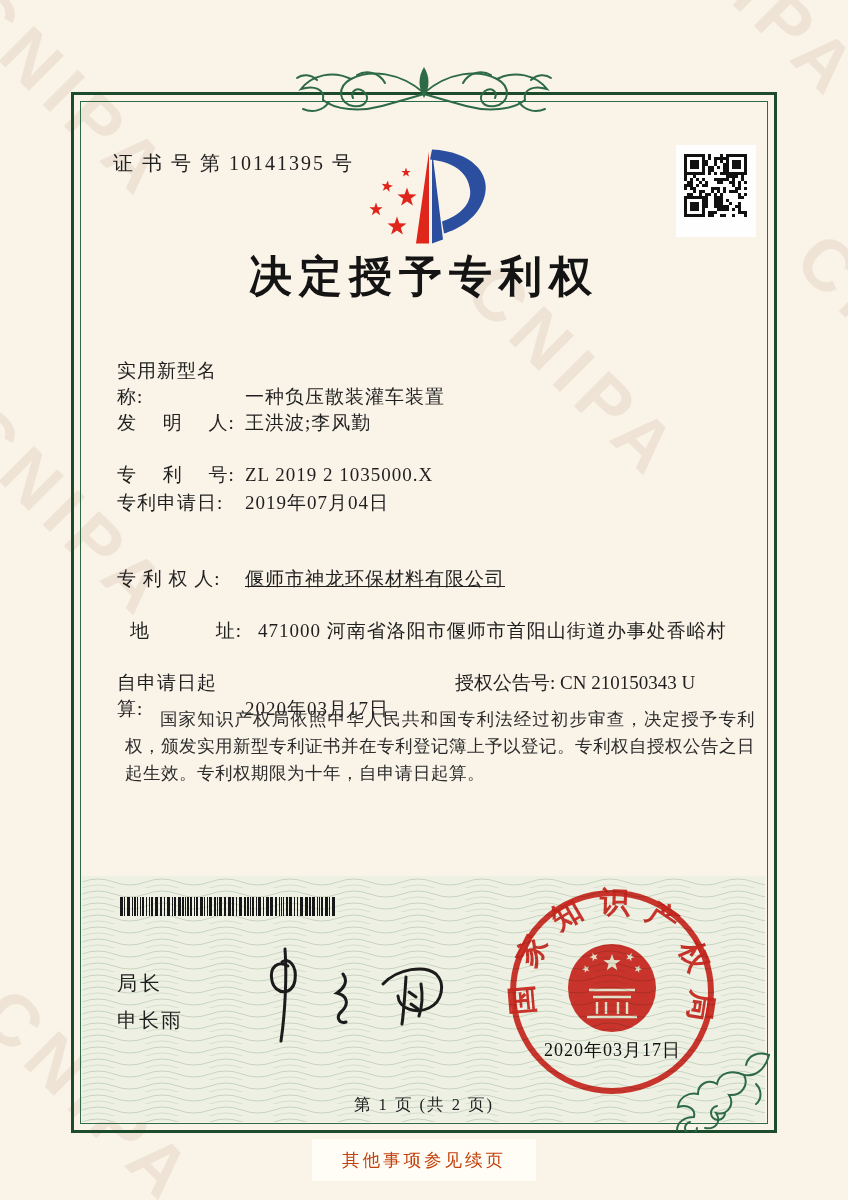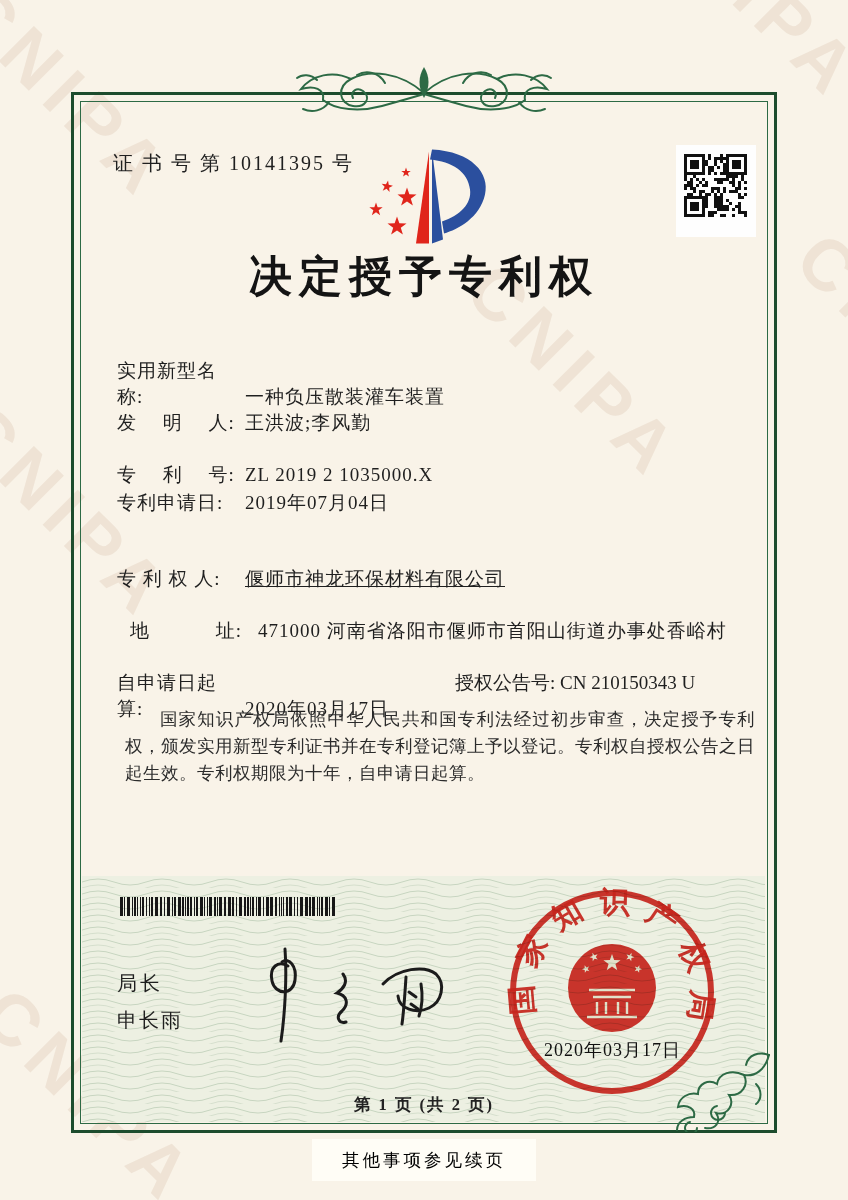--- a/index.html
+++ b/index.html
@@ -36,23 +36,23 @@
   
   .director-title{position:absolute;left:117px;top:970px;font-size:20px;color:#1f1f1f;letter-spacing:3px;}
   .director-name{position:absolute;left:117px;top:1007px;font-size:20px;color:#1f1f1f;letter-spacing:2px;}
   .signature{position:absolute;left:248px;top:944px;}
   
   .seal{position:absolute;left:505px;top:885px;width:215px;height:215px;mix-blend-mode:multiply;}
   .seal-date{position:absolute;left:520px;top:1038px;width:185px;text-align:center;font-size:18px;
              color:#111;letter-spacing:1px;}
   
   .page-number{position:absolute;left:0;top:1094px;width:848px;text-align:center;font-size:16.5px;color:#222;
-               letter-spacing:2px;font-weight:bold;}
+               letter-spacing:2px;}
   .continuation{position:absolute;left:50%;top:1139px;transform:translateX(-50%);background:#fffdf6;
-                padding:9px 30px;font-size:17.5px;color:#000000;letter-spacing:3px;}
+                padding:9px 30px;font-size:17.5px;color:#c2410c;letter-spacing:3px;}
   
   .ornament-top{position:absolute;left:288px;top:60px;}
   .ornament-corner{position:absolute;left:668px;top:1050px;}
 </style>
 </head>
 <body>
 
 <div class="page">
 
   <div class="wm" style="left:-70px;top:50px;">CNIPA</div>

